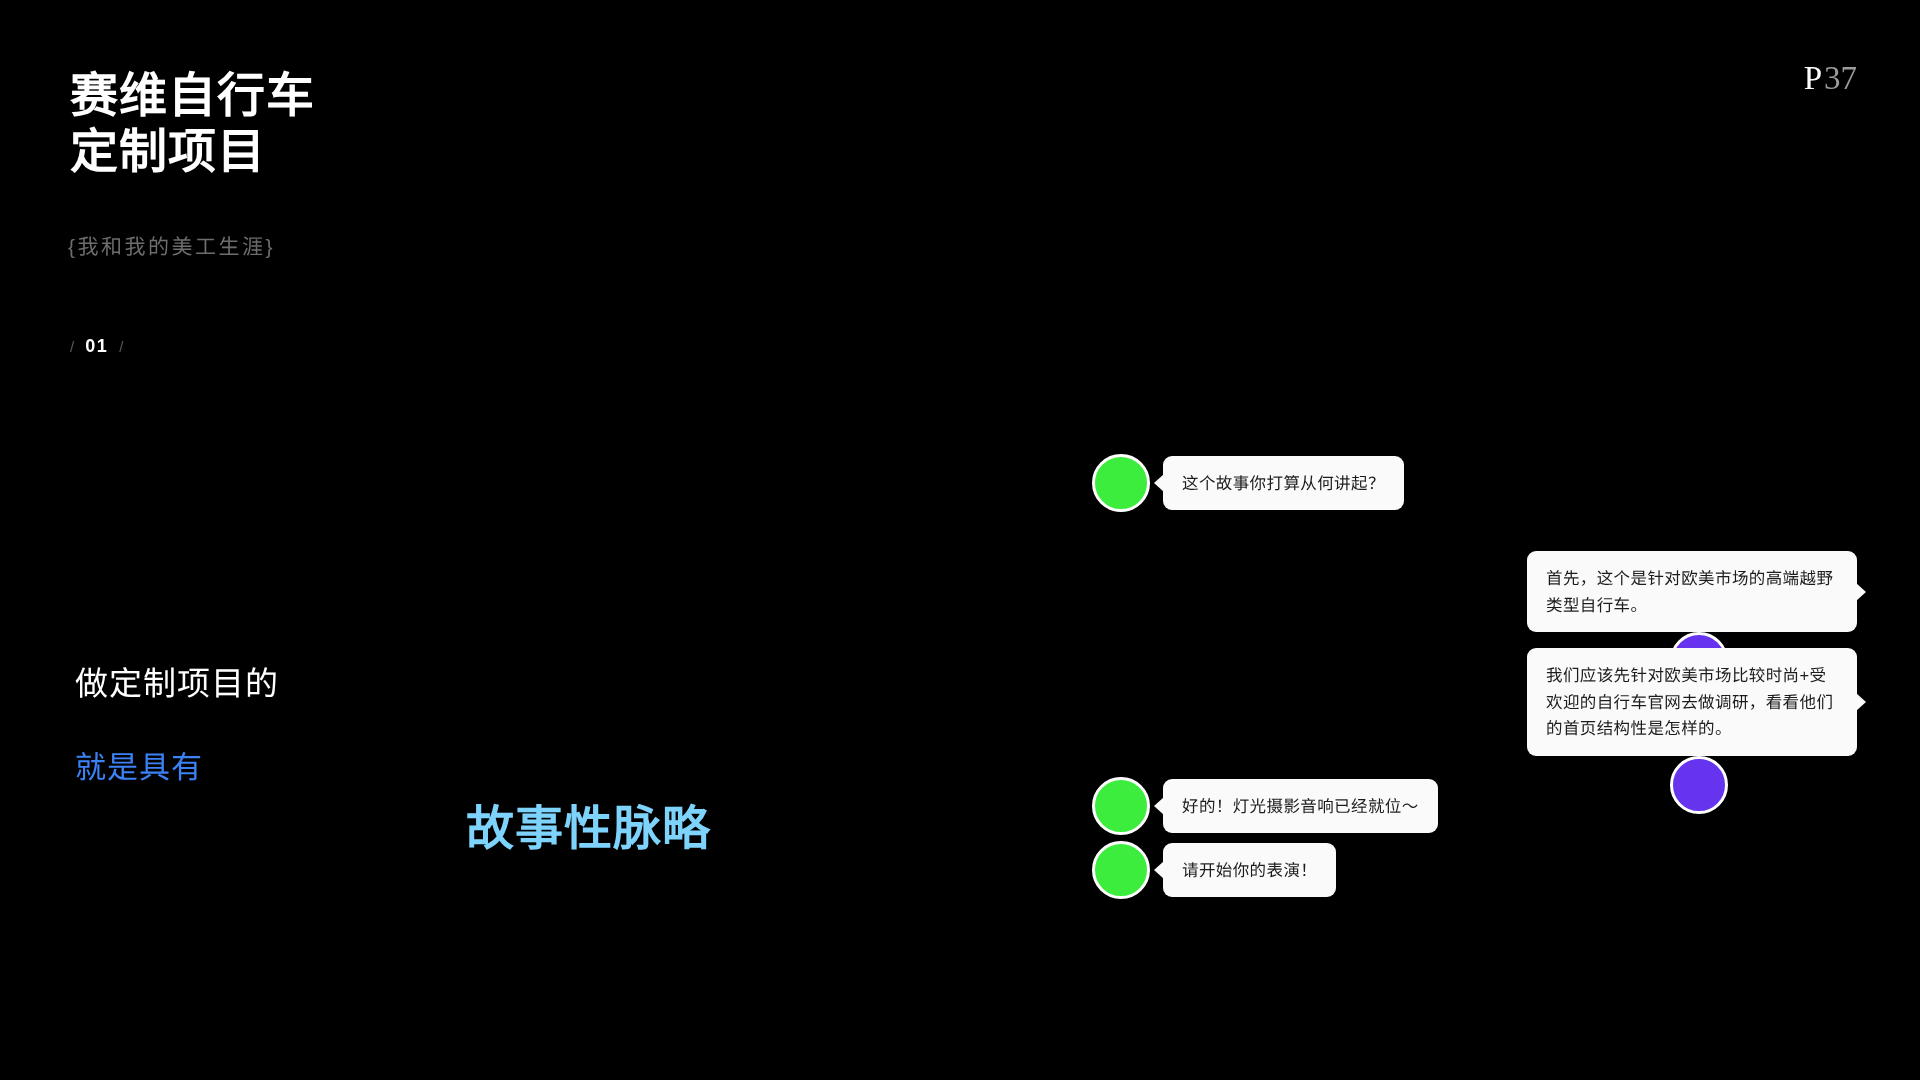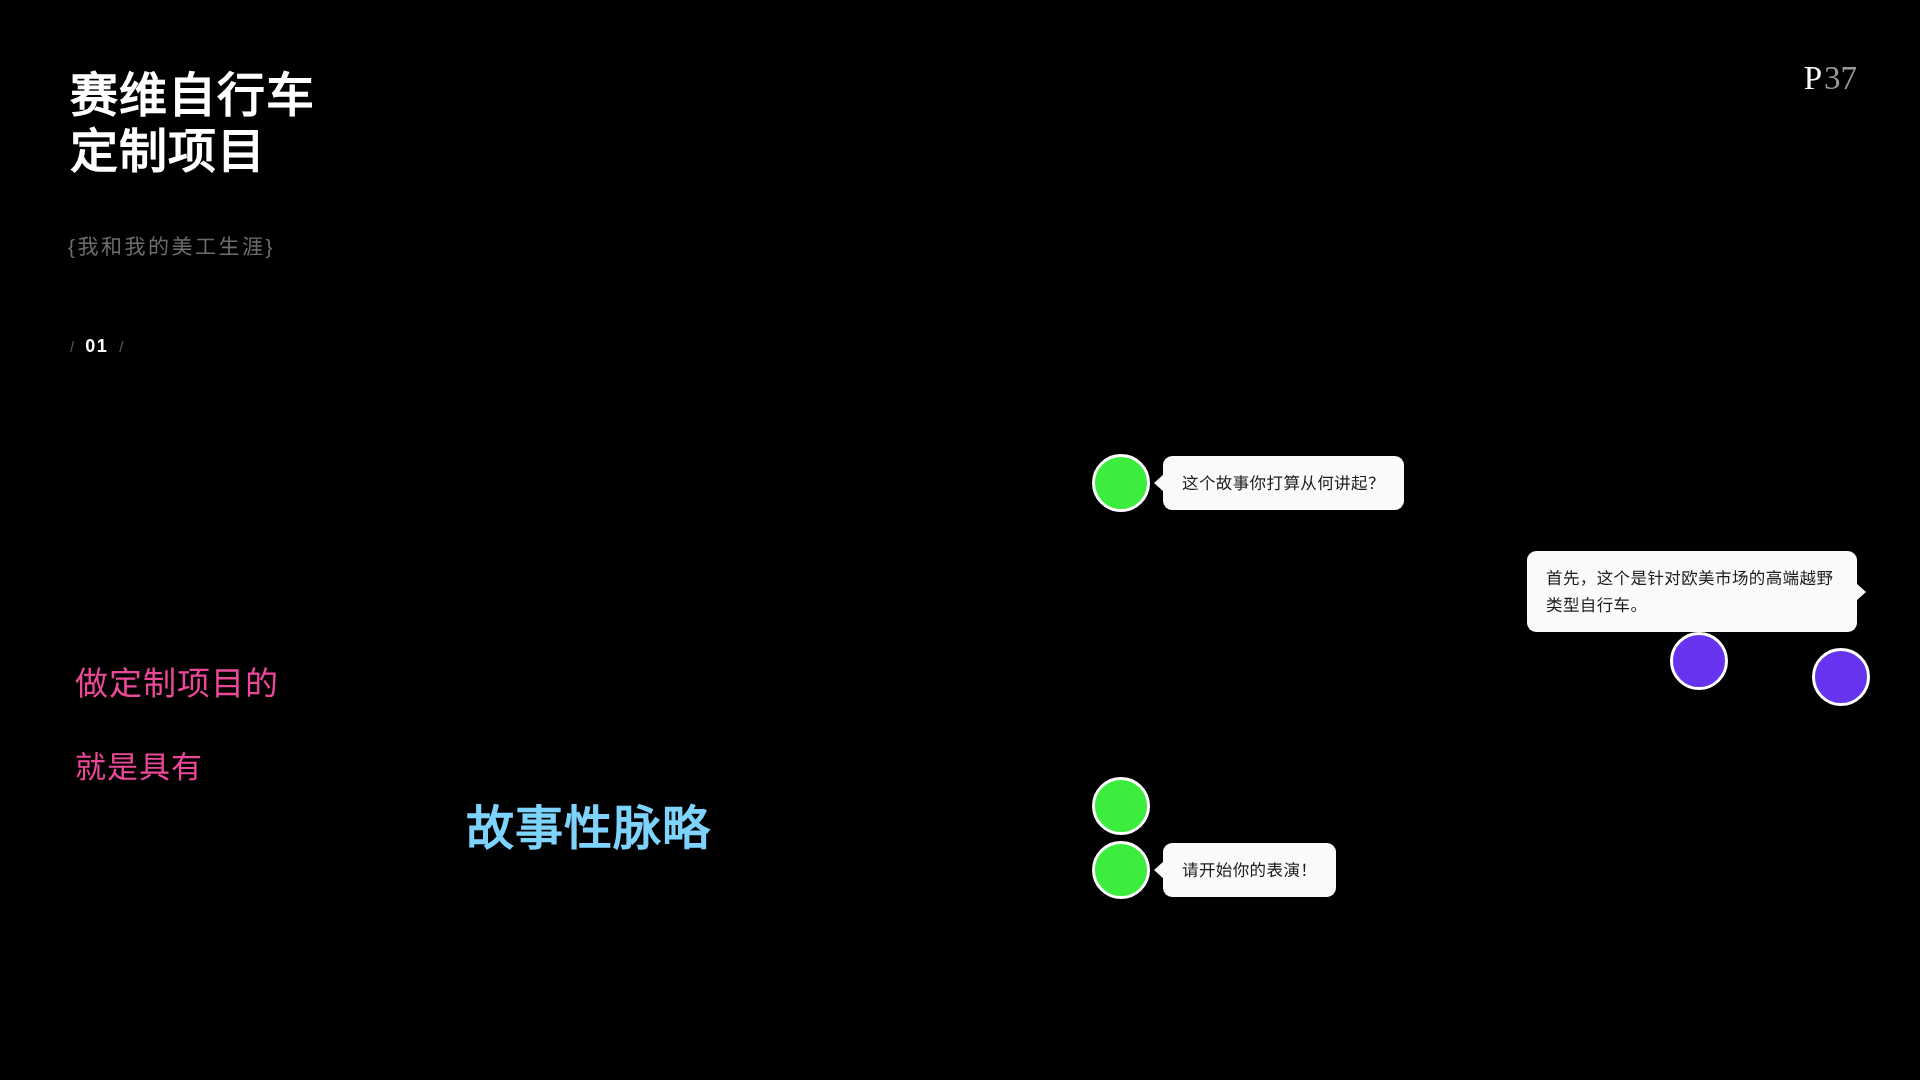--- a/index.html
+++ b/index.html
@@ -91,34 +91,34 @@
     top:662px;
     width:640px;
   }
   .st-line {
     white-space:nowrap;
     line-height:1.18;
   }
   .st-plain {
     font-size:33px;
     font-weight:400;
-    color:#ec4899;
+    color:#ffffff;
     letter-spacing:1px;
   }
   .st-accent {
     font-size:48px;
     font-weight:700;
     color:#6633ff;
     letter-spacing:1px;
     margin-top:12px;
   }
   .st-muted {
     font-size:31px;
     font-weight:400;
-    color:#ec4899;
+    color:#3b82f6;
     letter-spacing:1px;
     margin-top:44px;
   }
   .st-strong {
     font-size:48px;
     font-weight:700;
     color:#7dd3fc;
     letter-spacing:1px;
     margin-top:12px;
     text-align:right;
@@ -222,24 +222,26 @@
   <div class="chat" id="chat-container">
       <div class="chat-row left" style="top: 32px;">
         <div class="avatar green"></div>
         <div class="bubble compact">这个故事你打算从何讲起？</div>
       </div>
       <div class="chat-row right" style="top: 129px;">
         <div class="bubble">首先，这个是针对欧美市场的高端越野类型自行车。</div>
         <div class="avatar purple"></div>
       </div>
       <div class="chat-row right" style="top: 226px;">
+        <div class="bubble">我们应该先针对欧美市场比较时尚+受欢迎的自行车官网去做调研，看看他们的首页结构性是怎样的。</div>
         <div class="avatar purple"></div>
       </div>
       <div class="chat-row left" style="top: 355px;">
         <div class="avatar green"></div>
+        <div class="bubble compact">好的！灯光摄影音响已经就位～</div>
       </div>
       <div class="chat-row left" style="top: 419px;">
         <div class="avatar green"></div>
         <div class="bubble compact">请开始你的表演！</div>
       </div>
     </div>
 
 </div>
 
 </body></html>

